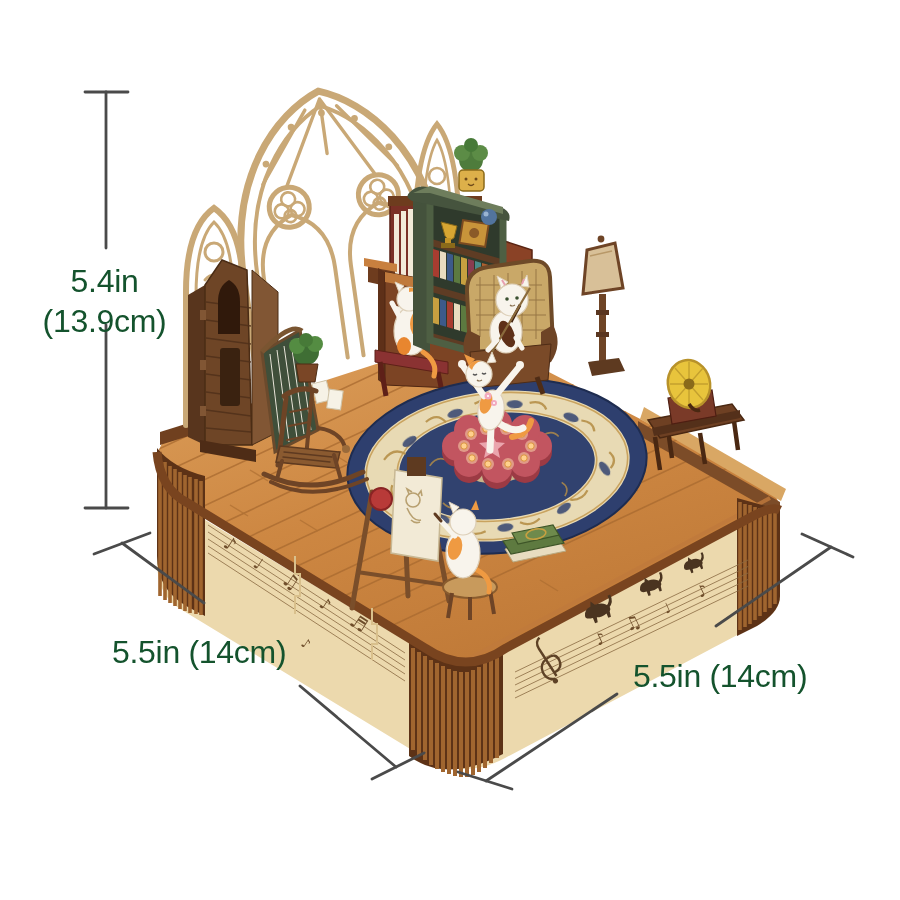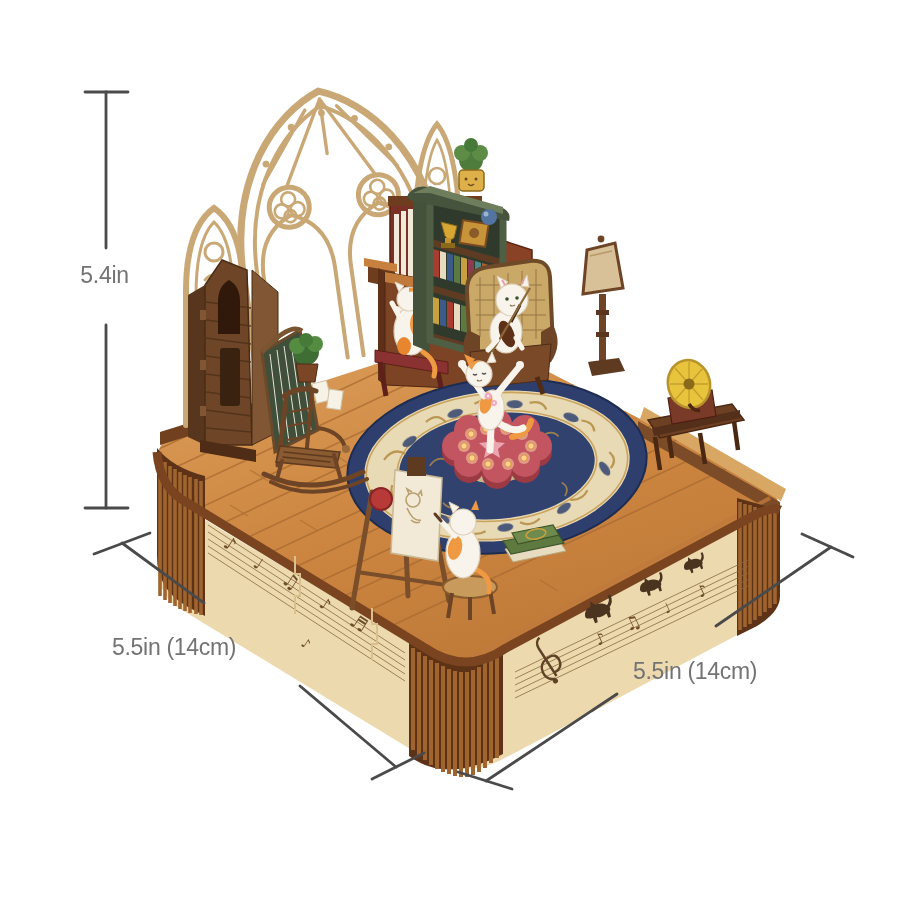--- a/index.html
+++ b/index.html
@@ -1,19 +1,19 @@
 <!DOCTYPE html>
 <html><head>
 <meta charset="utf-8">
 <style>
   html,body{margin:0;padding:0;background:#fff;}
   .stage{position:relative;width:900px;height:900px;background:#ffffff;overflow:hidden;
          font-family:"Liberation Sans",sans-serif;}
   .stage svg{position:absolute;left:0;top:0;}
-  .dim-label{position:absolute;color:#737373;font-size:23px;letter-spacing:-0.3px;
+  .dim-label{position:absolute;color:#14532d;font-size:32px;letter-spacing:-0.3px;
              font-family:"Liberation Sans",sans-serif;white-space:nowrap;}
   #dim-height{left:22px;top:261px;width:165px;text-align:center;line-height:1.25;}
   #dim-height span{display:block;}
   #dim-left{left:112px;top:634px;}
   #dim-right{left:633px;top:658px;}
 </style>
 </head>
 <body>
 
 <div class="stage">
@@ -512,16 +512,17 @@
       <path d="M458,772 L512,789"></path>
       <path d="M486,781 L617,694"></path>
       <path d="M716,626 L831,547"></path>
       <path d="M802,534 L853,557"></path>
     </g>
   </g>
 </svg>
 
 <div class="dim-label" id="dim-height">
   <span>5.4in</span>
+  <span>(13.9cm)</span>
 </div>
 <div class="dim-label" id="dim-left">5.5in (14cm)</div>
 <div class="dim-label" id="dim-right">5.5in (14cm)</div>
 </div>
 
 </body></html>

